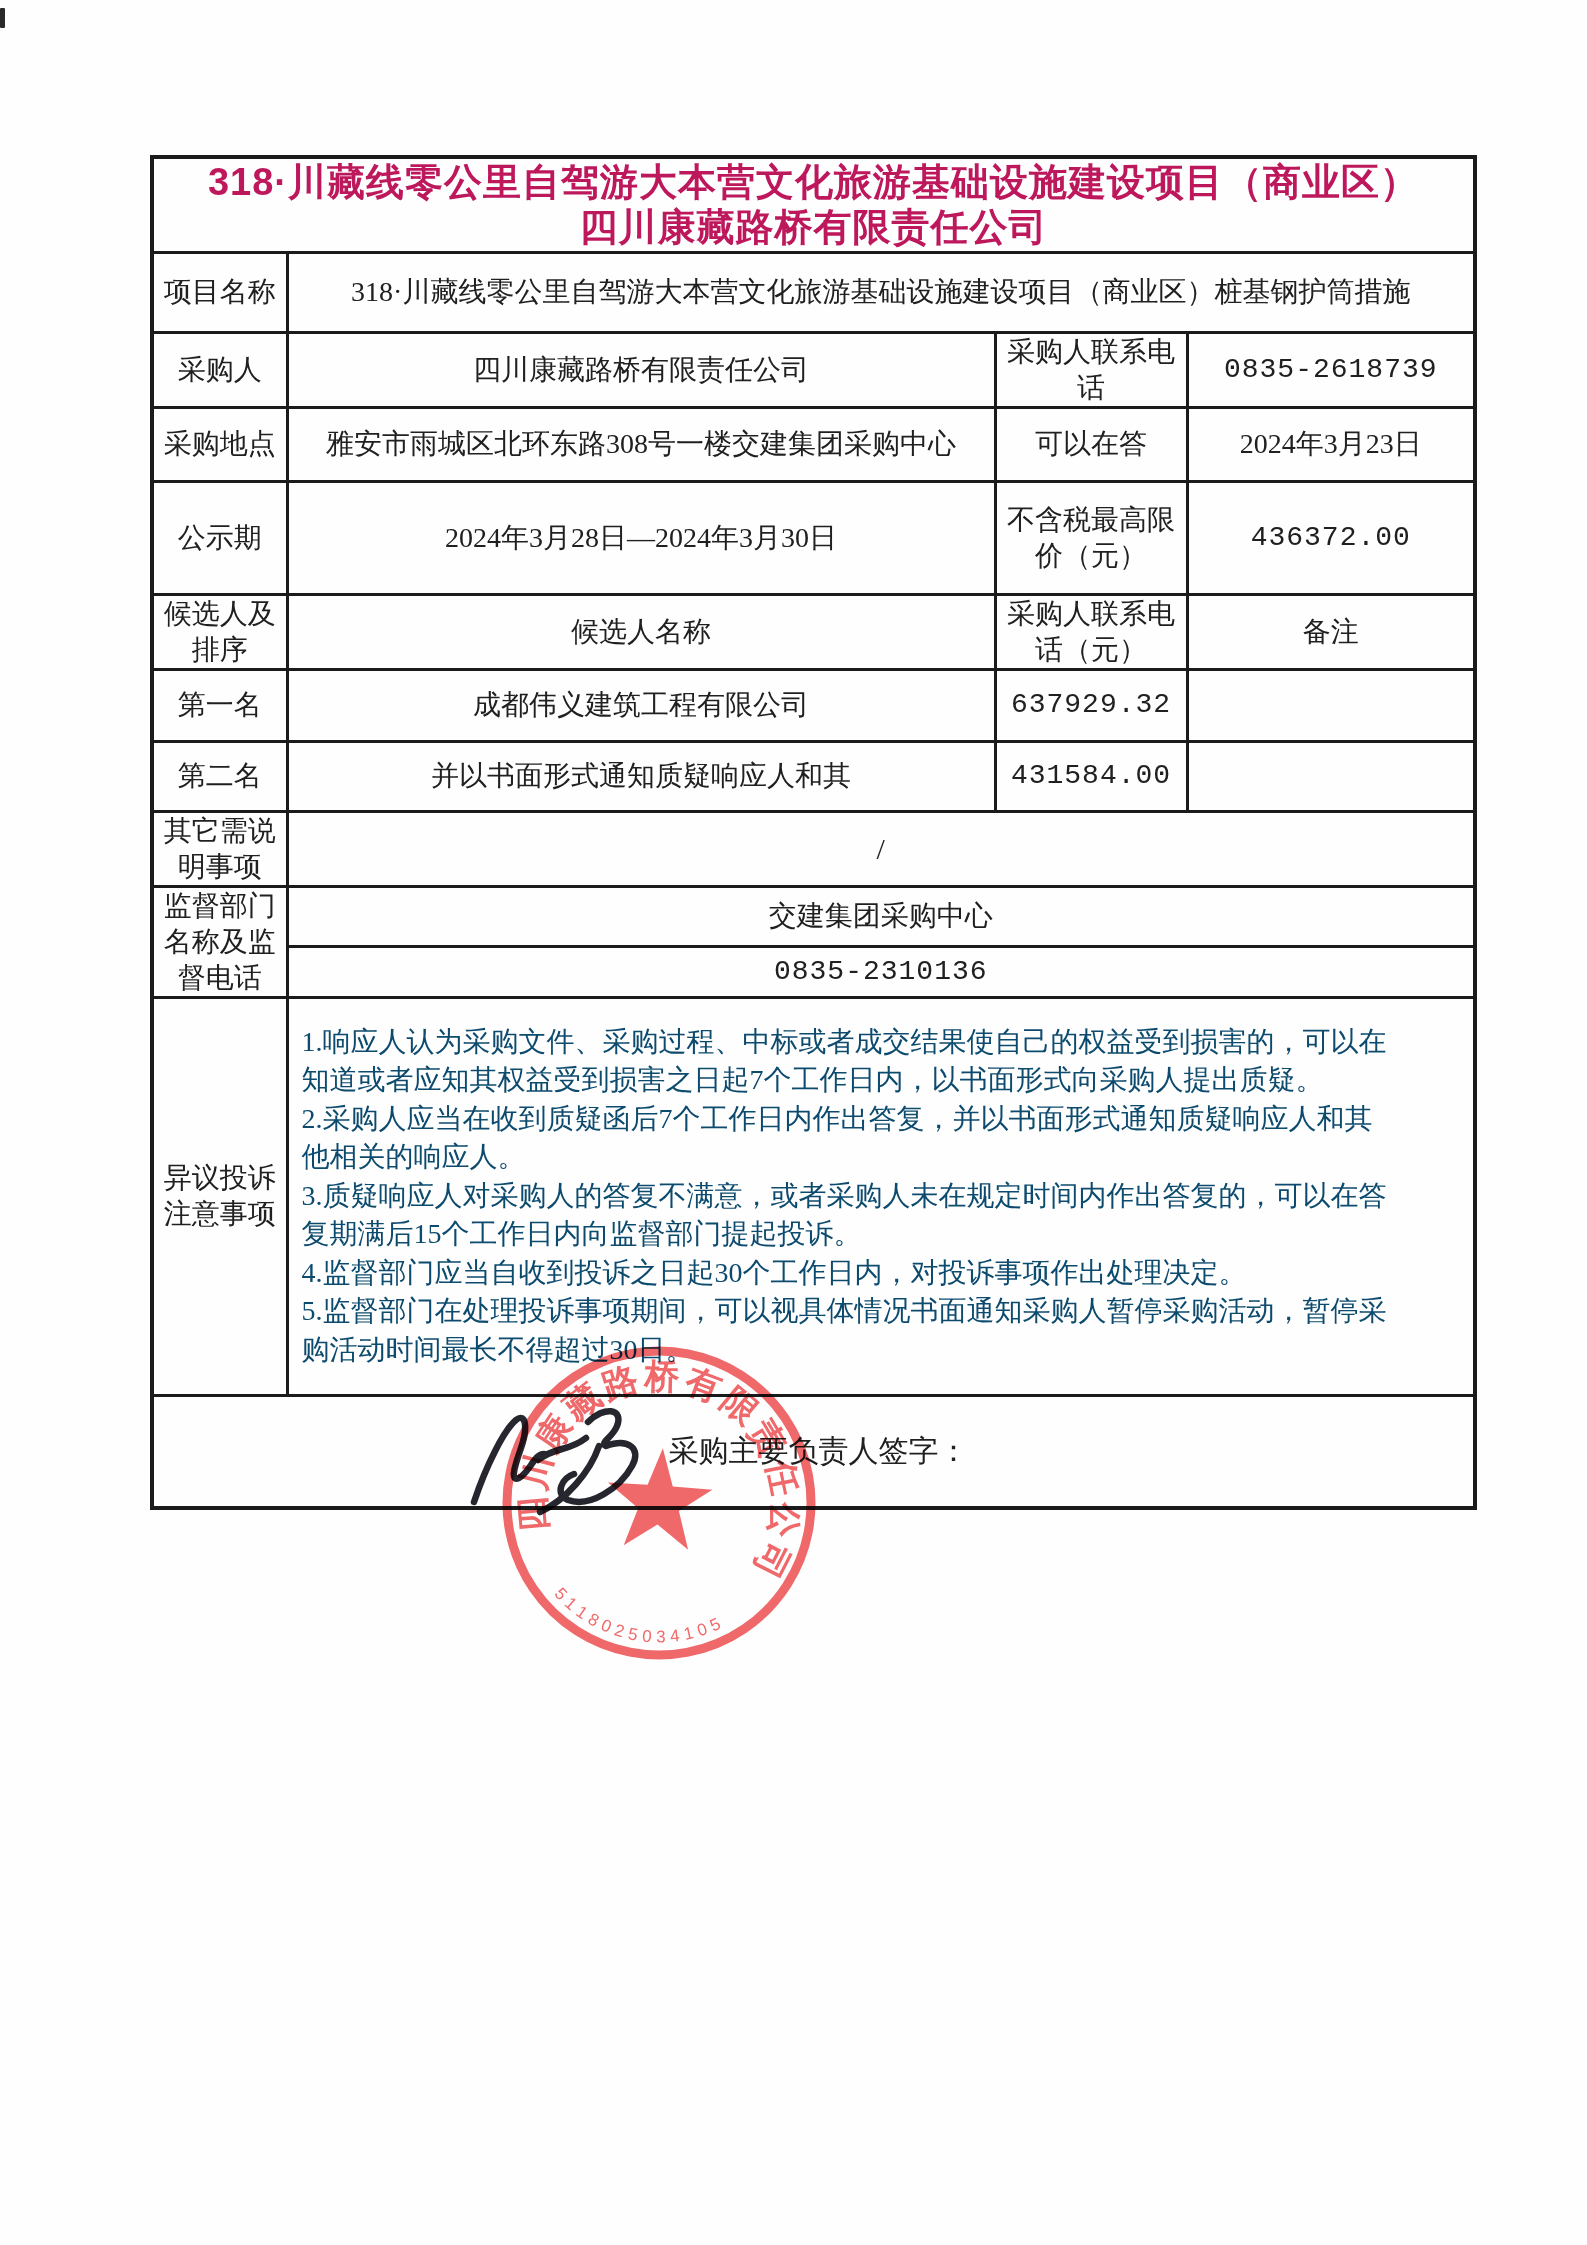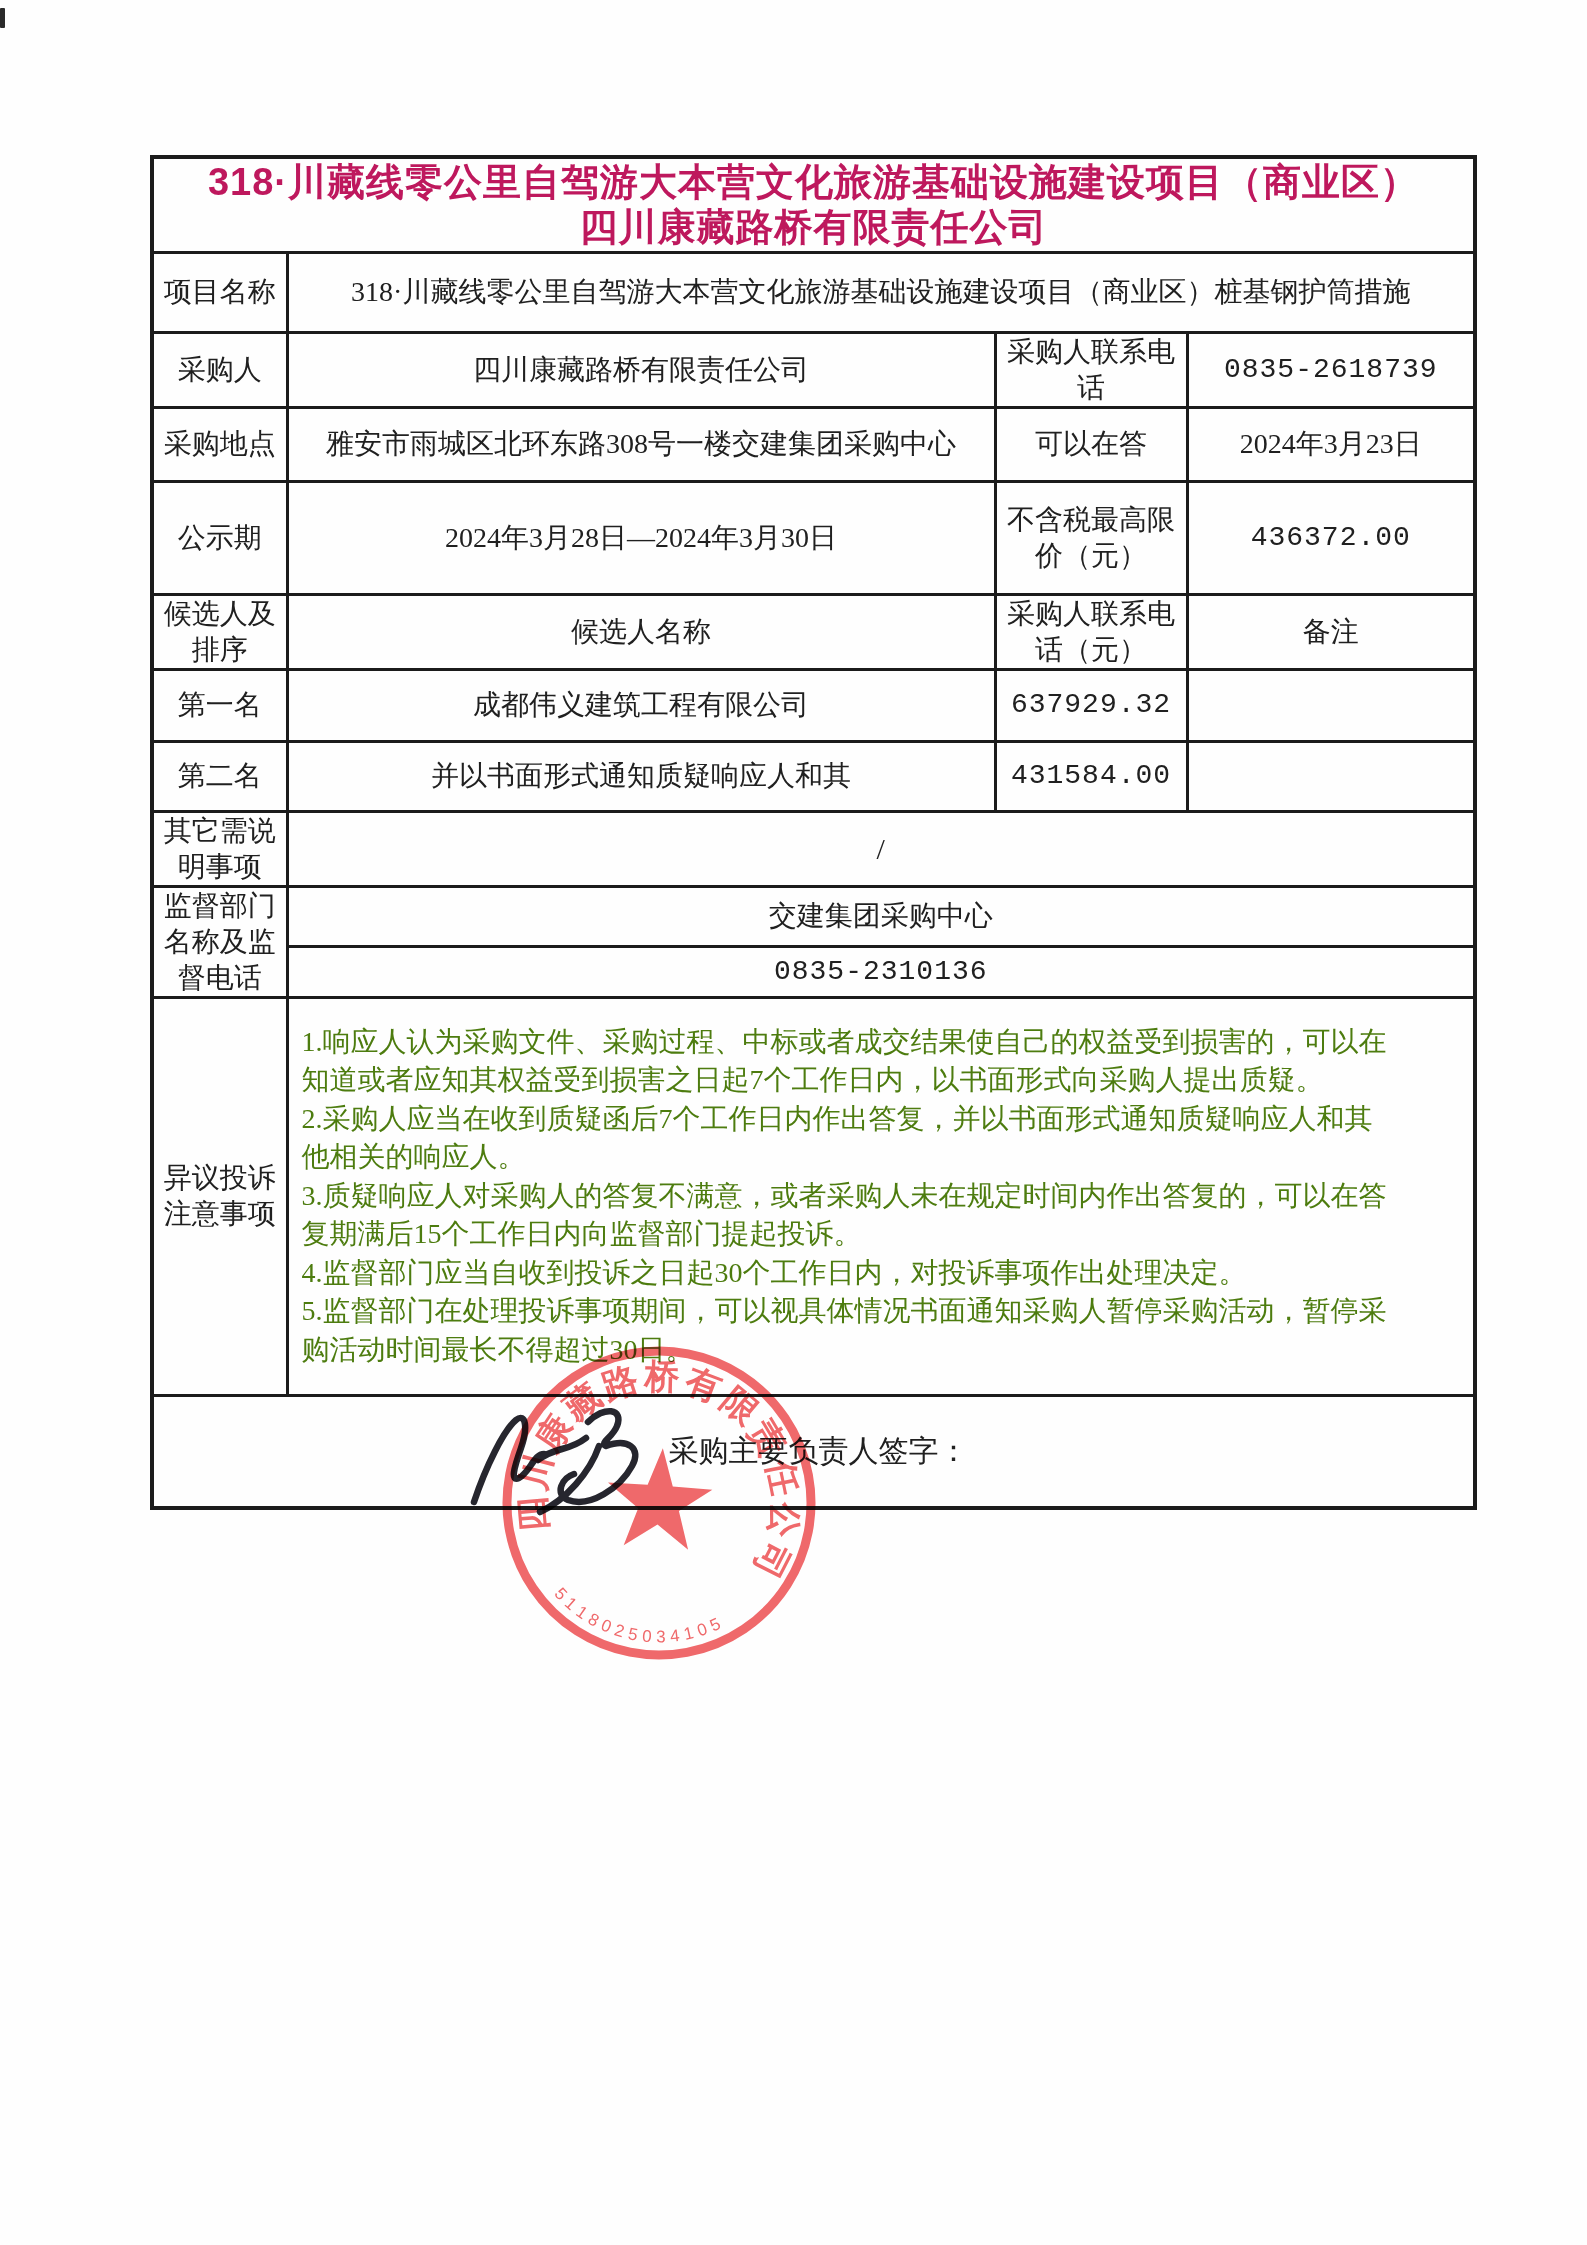--- a/index.html
+++ b/index.html
@@ -54,21 +54,21 @@
   }
   td.notes-cell {
     text-align: left;
     padding: 0 40px 0 13px;
     vertical-align: middle;
   }
   .note-item {
     white-space: pre-line;
     font-size: 28px;
     line-height: 38.5px;
-    color: #4d7c0f;
+    color: #0c4a6e;
   }
   td.slash-cell { font-size: 30px; }
   td.sig-row-cell {
     text-align: center;
     padding-left: 16px;
     font-size: 30px;
   }
 
   
   svg.stamp {

